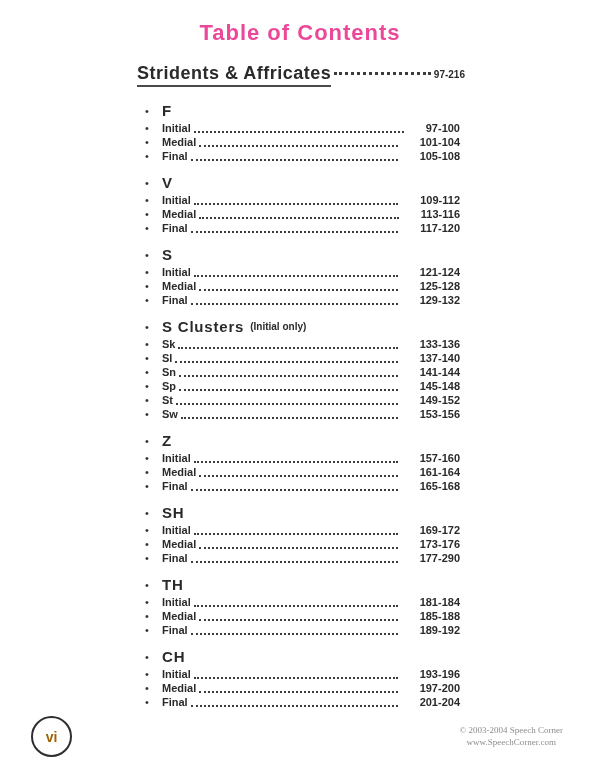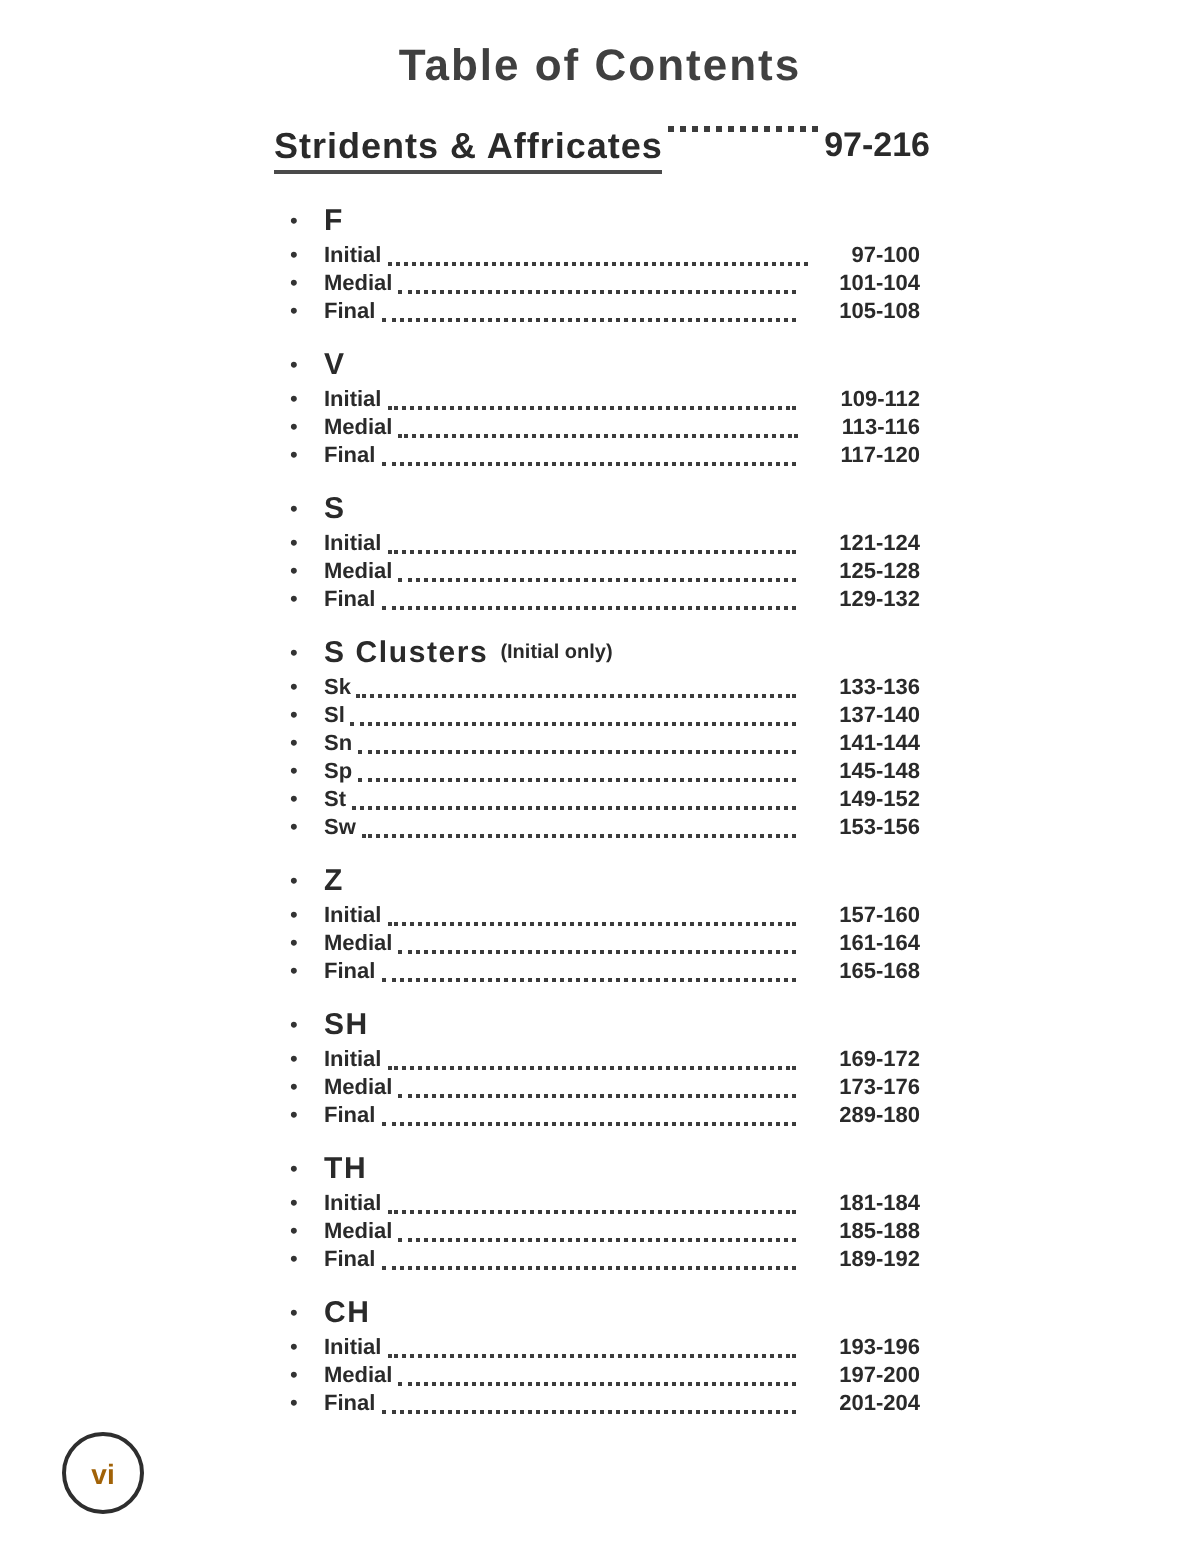--- a/index.html
+++ b/index.html
@@ -12,44 +12,44 @@
     font-family: "Liberation Sans", sans-serif;
     color: #2a2a2a;
     overflow: hidden;
   }
   .page-title {
     padding-top: 20px;
     text-align: center;
     font-size: 22px;
     font-weight: bold;
     letter-spacing: 1px;
-    color: #404040;
+    color: #ec4899;
   }
   .heading-row {
     display: flex;
-    align-items: flex-start;
+    align-items: center;
     margin: 17px 0 0 137px;
     width: 328px;
   }
   .heading-label {
     font-size: 18px;
     font-weight: bold;
     letter-spacing: 0.5px;
     border-bottom: 2px solid #4a4a4a;
     padding-bottom: 1px;
     white-space: nowrap;
   }
   .heading-leader {
     flex: 1 1 auto;
     min-width: 12px;
     border-bottom: 3px dotted #3c3c3c;
     margin: 0 3px 4px 3px;
   }
   .heading-pages {
-    font-size: 17px;
+    font-size: 10px;
     font-weight: bold;
     white-space: nowrap;
     padding-bottom: 1px;
   }
   .toc-sections {
     margin: 16px 0 0 145px;
     width: 315px;
   }
   .section { margin-bottom: 12px; }
   .row { display: flex; align-items: flex-end; }
@@ -288,21 +288,21 @@
         <div class="row entry-row">
           <span class="bullet">•</span>
           <span class="entry-label">Medial</span>
           <span class="leader"></span>
           <span class="entry-pages">173-176</span>
         </div>
         <div class="row entry-row">
           <span class="bullet">•</span>
           <span class="entry-label">Final</span>
           <span class="leader"></span>
-          <span class="entry-pages">289-180</span>
+          <span class="entry-pages">177-290</span>
         </div>
       </div>
       <div class="section">
         <div class="row header-row">
           <span class="bullet">•</span>
           <span class="section-name">TH</span>
         </div>
         <div class="row entry-row">
           <span class="bullet">•</span>
           <span class="entry-label">Initial</span>
@@ -345,14 +345,18 @@
           <span class="leader"></span>
           <span class="entry-pages">201-204</span>
         </div>
       </div>
     </div>
 
   <div class="page-number-circle">
     <span>vi</span>
   </div>
 
+  <div class="copyright">
+    <div>© 2003-2004 Speech Corner</div>
+    <div>www.SpeechCorner.com</div>
+  </div>
 
 </div>
 
 </body></html>

